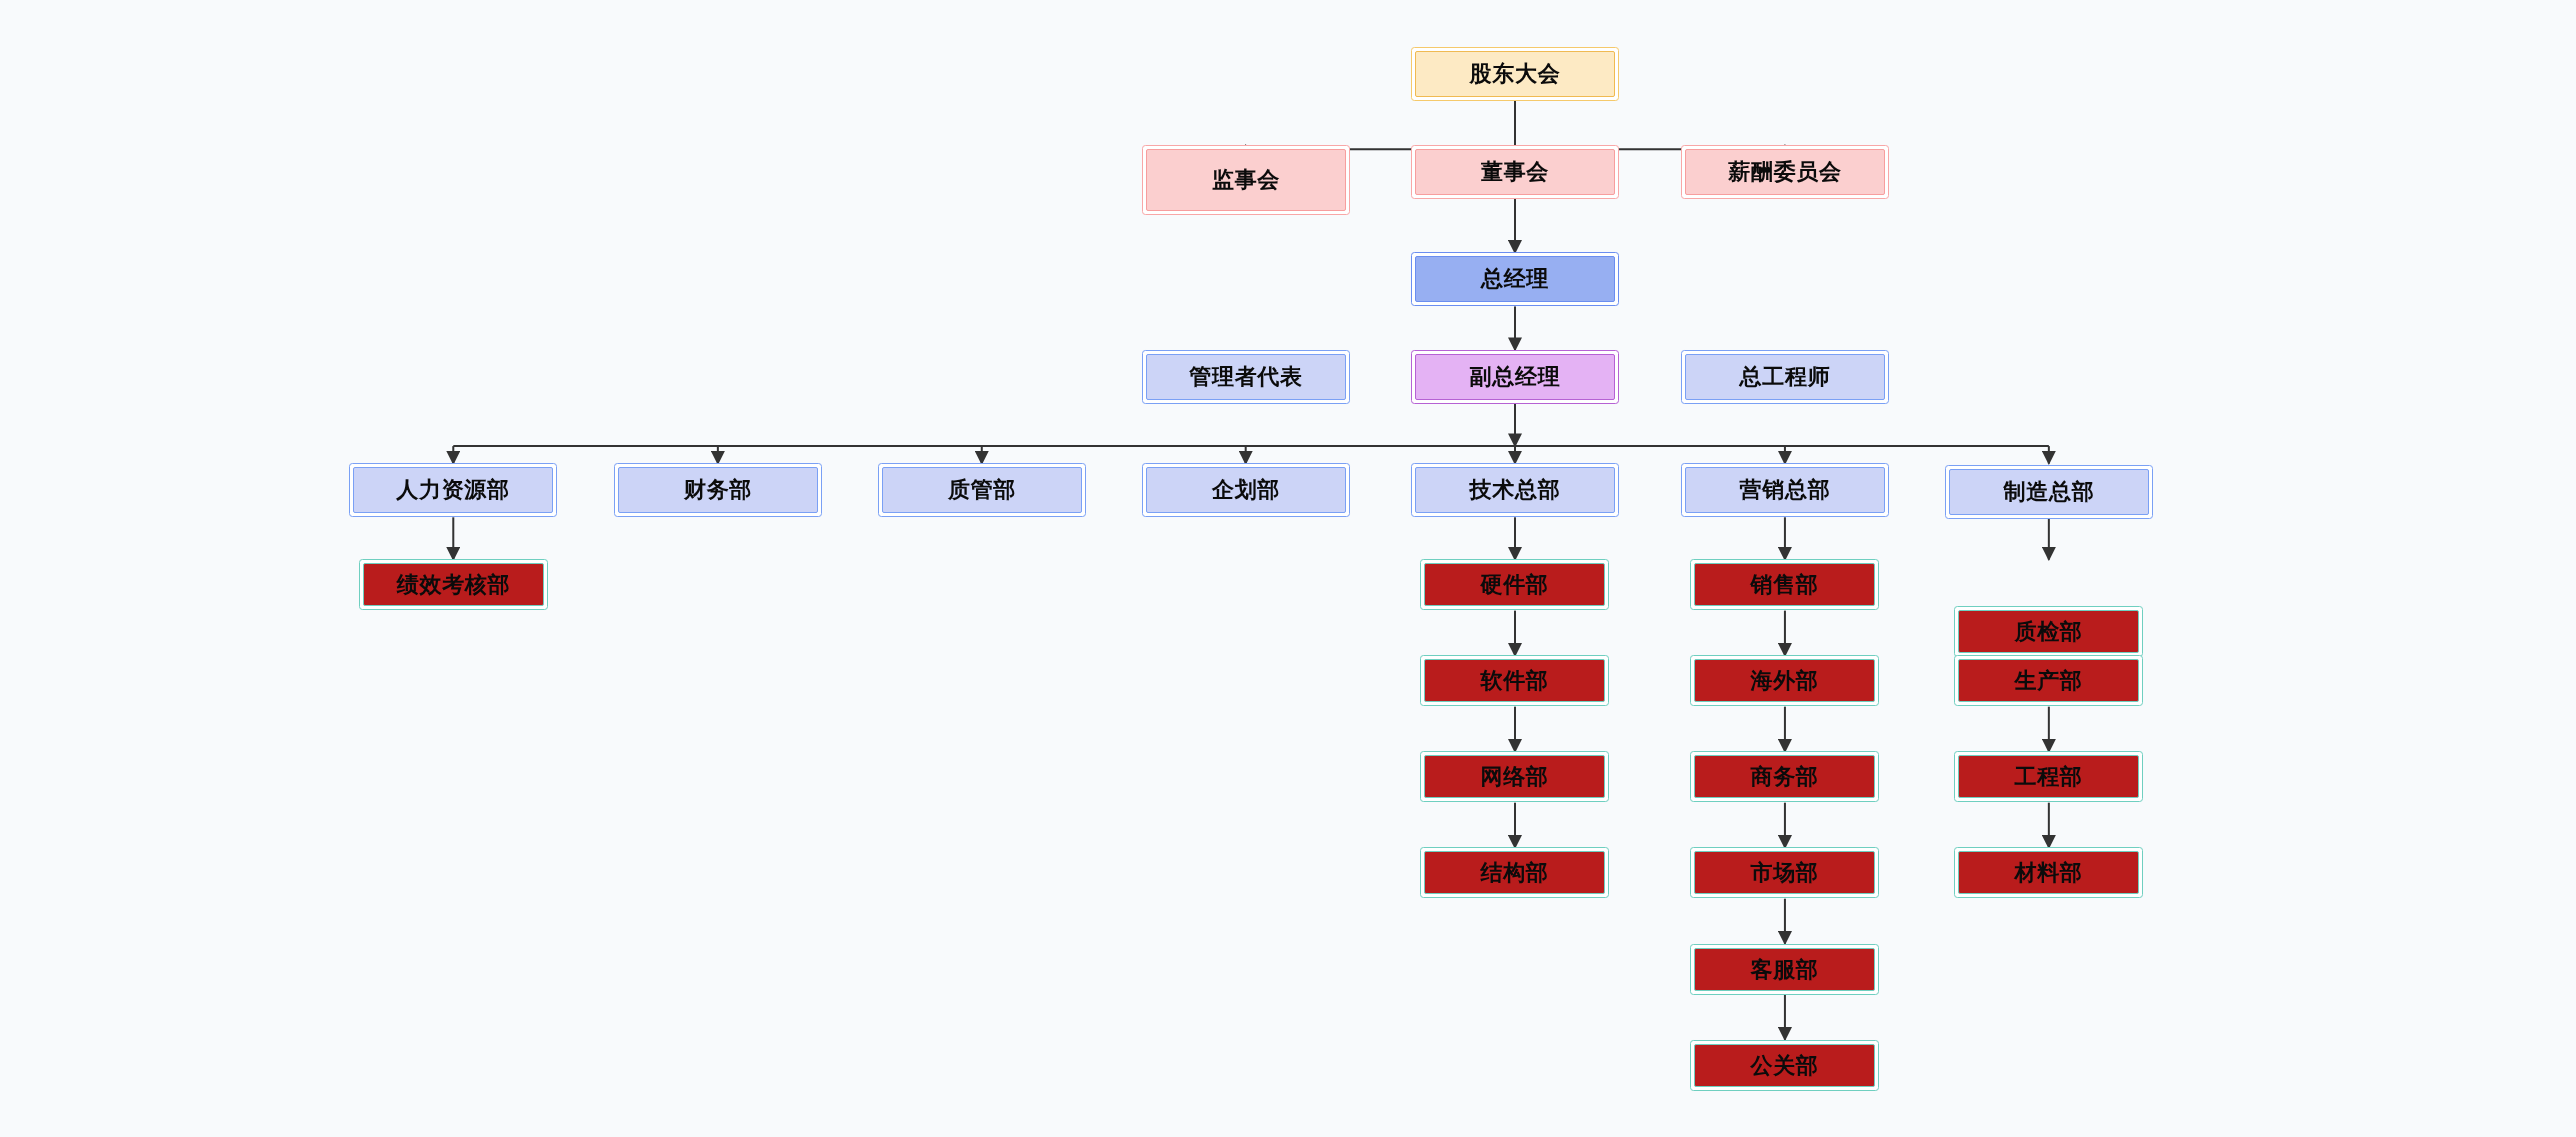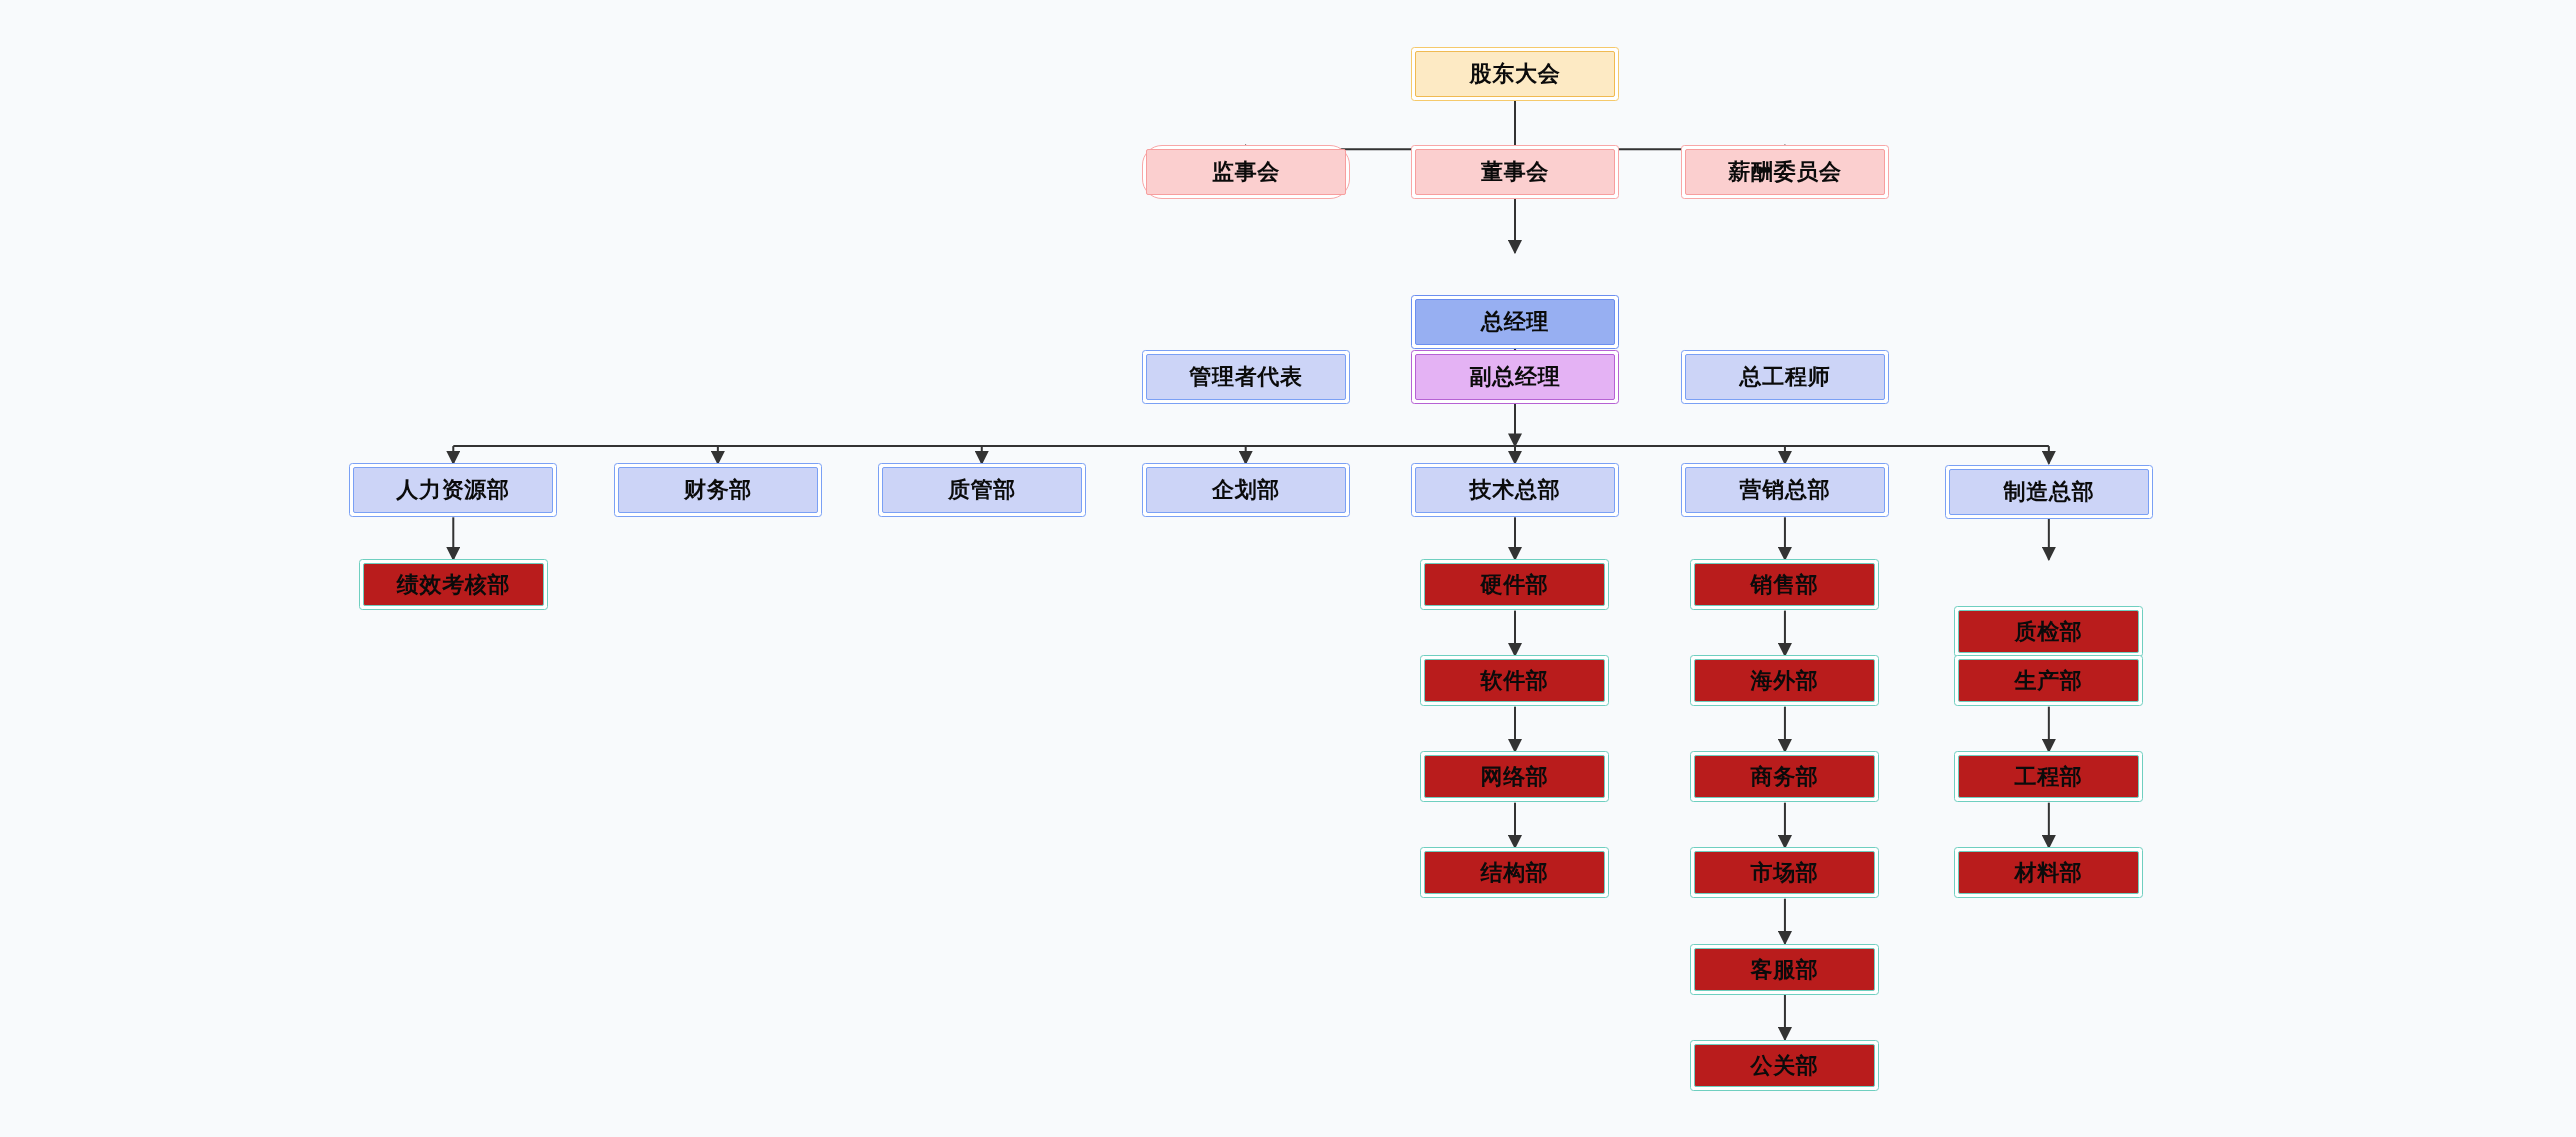--- a/index.html
+++ b/index.html
@@ -54,21 +54,21 @@
     line-height: 1;
   }
 
   
   .n-root            { border: 1.3px solid #f5c96b; text-align: center; }
   .n-root .inner     { background: #fdeac4; border: 1.3px solid #f0ba52; }
 
   .n-board           { border: 1.3px solid #f8a7a7; }
   .n-board .inner    { background: #fbcfcf; border: 1.3px solid #f79e9e; }
 
-  .n-gm              { border: 1.3px solid #6b8ef0; margin-top: 43px; }
+  .n-gm              { border: 1.3px solid #6b8ef0; }
   .n-gm .inner       { background: #97aff2; border: 1.3px solid #6b8ef0; }
 
   .n-vgm             { border: 1.3px solid #b661d4; }
   .n-vgm .inner      { background: #e4b2f4; border: 1.3px solid #b661d4; }
 
   .n-dept            { border: 1.3px solid #7aa0f5; }
   .n-dept .inner     { background: #ccd4f7; border: 1.3px solid #7aa0f5; }
 
   .n-sub             { border: 1.3px solid #6fcfc0; }
   .n-sub .inner      { background: #b91c1c; border: 1.3px solid #6fcfc0; }
@@ -116,21 +116,21 @@
         <path d="M 3051 1052 L 3051 1119" marker-end="url(#arrow)"></path>
         <path d="M 3051 1195 L 3051 1262" marker-end="url(#arrow)"></path>
       </g>
   </svg>
   <div id="nodes">
       <div class="node n-root" style="left: 1411px; top: 47px; width: 208px; height: 54px;">
         <div class="inner">
           <span class="label">股东大会</span>
         </div>
       </div>
-      <div class="node n-board" style="left: 1142px; top: 145px; width: 208px; height: 54px; border-radius: 20px;">
+      <div class="node n-board" style="left: 1142px; top: 145px; width: 208px; height: 70px;">
         <div class="inner">
           <span class="label">监事会</span>
         </div>
       </div>
       <div class="node n-board" style="left: 1411px; top: 145px; width: 208px; height: 54px;">
         <div class="inner">
           <span class="label">董事会</span>
         </div>
       </div>
       <div class="node n-board" style="left: 1681px; top: 145px; width: 208px; height: 54px;">

